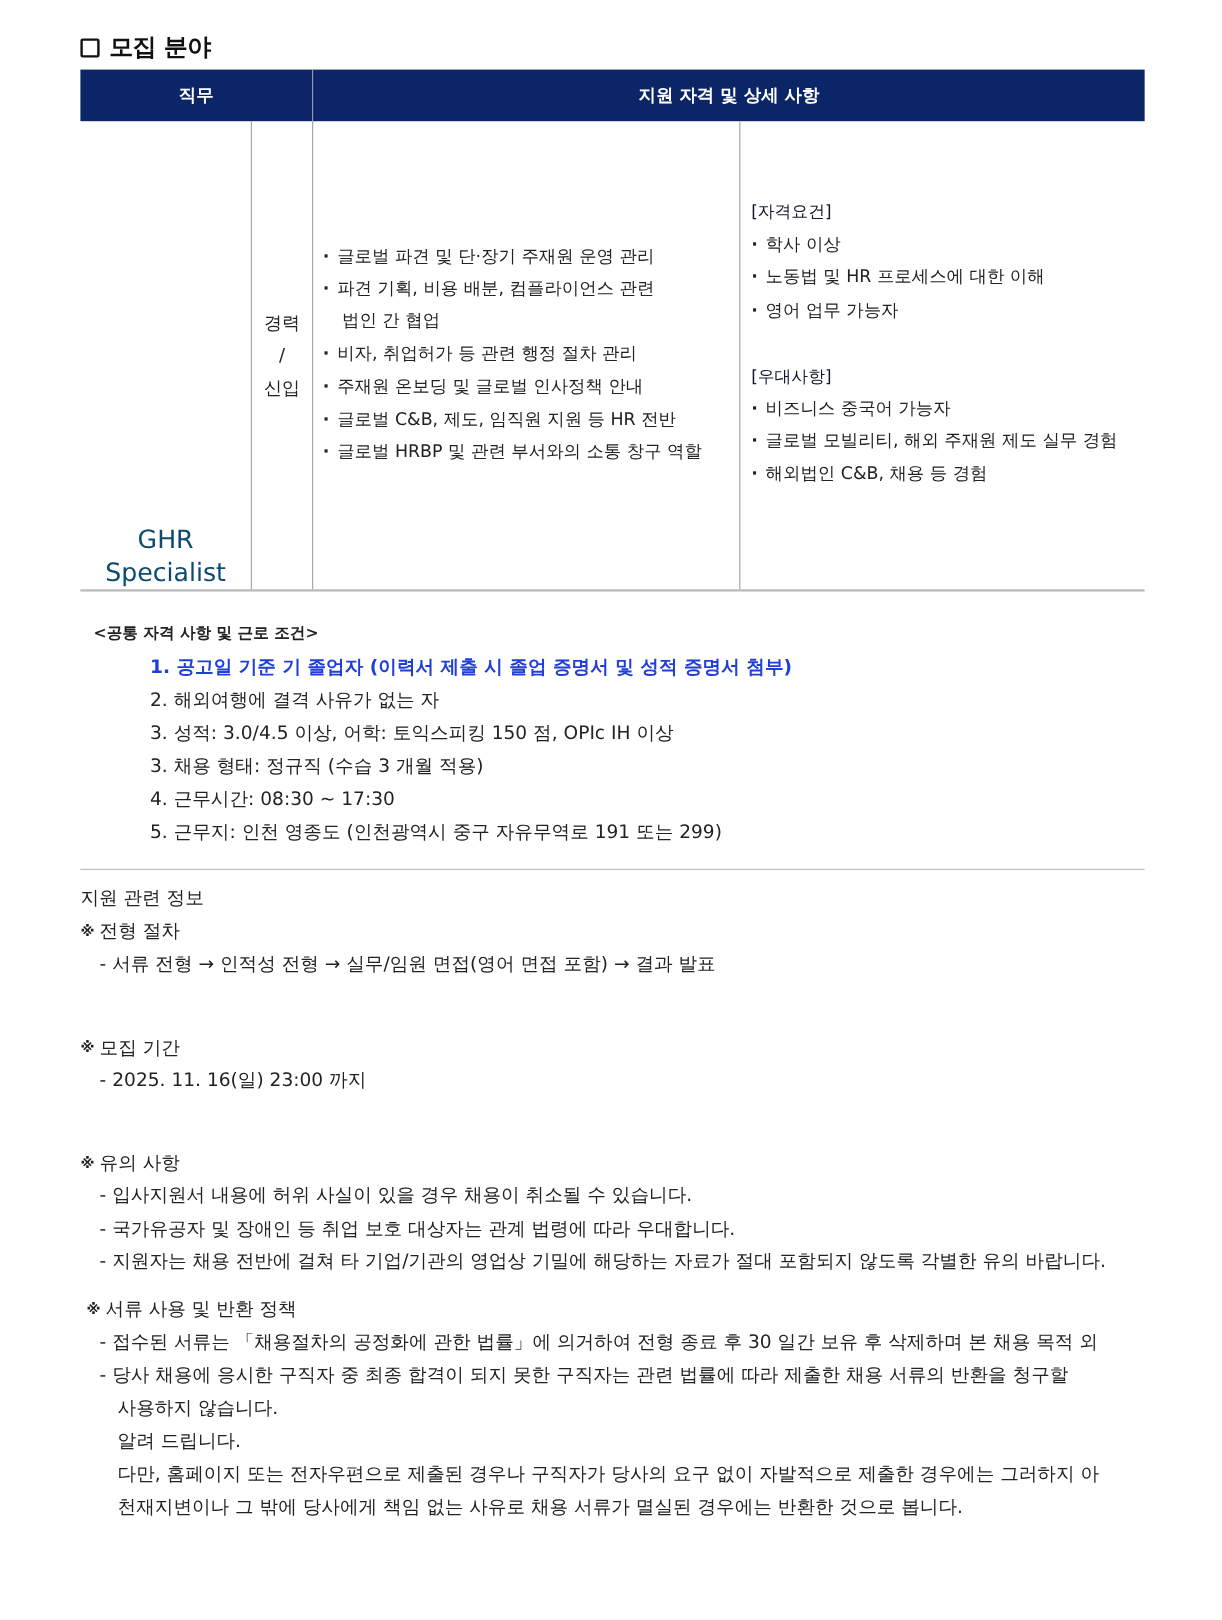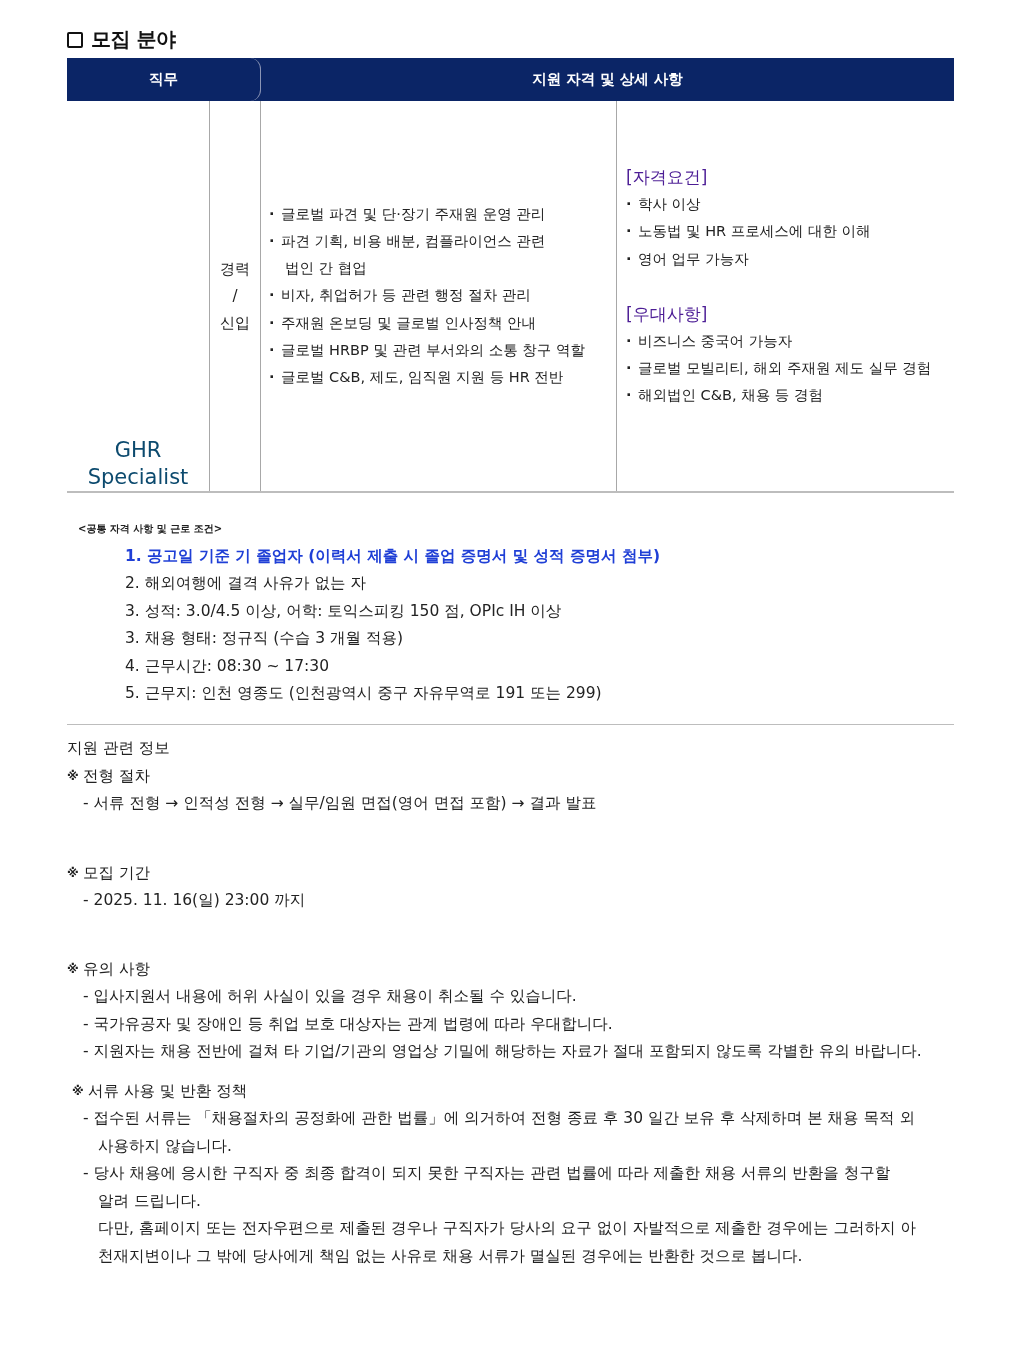--- a/index.html
+++ b/index.html
@@ -6,43 +6,43 @@
     html, body { width: 1018px; height: 1350px; background: #ffffff; overflow: hidden; }
     body { font-family: "DejaVu Sans", "Liberation Sans", sans-serif; color: #1a1a1a; position: relative; }
 
     .page { position: absolute; left: 0; top: 0; width: 954px; height: 1350px; overflow: hidden; text-decoration: underline; }
 
     .section-title { position: absolute; left: 67px; top: 26px; font-size: 20px; font-weight: bold; color: #111; display: flex; align-items: center; gap: 8px; letter-spacing: -0.5px; }
     .square-icon { display: inline-block; width: 16px; height: 16px; border: 2.5px solid #111; border-radius: 2px; }
 
     .job-table { position: absolute; left: 67px; top: 58px; width: 887px; }
     .thead { display: flex; height: 43px; background: #0b2566; color: #fff; font-size: 14.5px; font-weight: bold; }
-    .thead > div { display: flex; align-items: center; justify-content: center; border-radius: 11px; }
+    .thead > div { display: flex; align-items: center; justify-content: center; }
     .th-job { width: 194px; border-right: 1px solid #8b95b5; }
     .th-duty { width: 356px; border-right: 1px solid #8b95b5; }
     .th-qual { flex: 1; }
 
     .tbody { display: flex; height: 392px; border-bottom: 2px solid #bdbdbd; }
     .td { border-right: 1px solid #a8a8a8; display: flex; }
     .td:last-child { border-right: none; }
     .td-name { width: 143px; align-items: flex-end; justify-content: center; text-align: center; font-size: 21px; line-height: 27px; color: #0c4a6e; }
     .td-type { width: 51px; align-items: center; justify-content: center; text-align: center; font-size: 15px; line-height: 27px; color: #222; flex-direction: column; }
     .td-duty { width: 356px; align-items: center; padding-left: 8px; }
     .td-qual { flex: 1; padding-left: 9px; padding-top: 63px; flex-direction: column; }
 
     .bullet-list { list-style: none; font-size: 14.5px; line-height: 27.2px; color: #222; }
     .bullet-list li { position: relative; padding-left: 12px; white-space: nowrap; }
     .bullet-list li::before { content: "·"; position: absolute; left: 0; top: 0; font-weight: bold; }
     .bullet-list li.cont { padding-left: 16px; }
     .bullet-list li.cont::before { content: ""; }
-    .qual-heading { font-size: 17px; line-height: 27.2px; color: #4c1d95; }
+    .qual-heading { font-size: 14px; line-height: 27.2px; color: #0f172a; }
     .qual-gap { height: 28px; }
 
     .common { position: absolute; left: 78px; top: 515px; }
-    .common-title { font-size: 10px; font-weight: bold; line-height: 27.5px; color: #222; }
+    .common-title { font-size: 13px; font-weight: bold; line-height: 27.5px; color: #222; }
     .common-list { list-style: none; padding-left: 47px; font-size: 15.5px; line-height: 27.5px; color: #222; }
     .common-list li { white-space: nowrap; }
     .common-list li.blue { color: #1f3fd6; font-weight: bold; }
 
     .divider { position: absolute; left: 67px; top: 724px; width: 887px; height: 1px; border-top: 1px solid #bdbdbd; }
 
     .info { position: absolute; left: 67px; top: 735px; width: 887px; font-size: 15.5px; line-height: 27.5px; color: #222; }
     .info-title { }
     .info-sub { display: flex; align-items: center; }
     .note-icon { display: inline-block; width: 14px; font-size: 12px; font-weight: bold; margin-right: 2px; }
@@ -79,22 +79,22 @@
         <div>/</div>
         <div>신입</div>
       </div>
       <div class="td td-duty">
         <ul class="bullet-list">
           <li>글로벌 파견 및 단·장기 주재원 운영 관리</li>
           <li>파견 기획, 비용 배분, 컴플라이언스 관련</li>
           <li class="cont">법인 간 협업</li>
           <li>비자, 취업허가 등 관련 행정 절차 관리</li>
           <li>주재원 온보딩 및 글로벌 인사정책 안내</li>
+          <li>글로벌 C&amp;B, 제도, 임직원 지원 등 HR 전반</li>
           <li>글로벌 HRBP 및 관련 부서와의 소통 창구 역할</li>
-          <li>글로벌 C&amp;B, 제도, 임직원 지원 등 HR 전반</li>
         </ul>
       </div>
       <div class="td td-qual">
         <div class="qual-heading">[자격요건]</div>
         <ul class="bullet-list">
           <li>학사 이상</li>
           <li>노동법 및 HR 프로세스에 대한 이해</li>
           <li>영어 업무 가능자</li>
         </ul>
         <div class="qual-gap"></div>
@@ -149,19 +149,19 @@
     <div class="info-line">- 국가유공자 및 장애인 등 취업 보호 대상자는 관계 법령에 따라 우대합니다.</div>
     <div class="info-line">- 지원자는 채용 전반에 걸쳐 타 기업/기관의 영업상 기밀에 해당하는 자료가 절대 포함되지 않도록 각별한 유의 바랍니다.</div>
 
     <div class="spacer-3"></div>
 
     <div class="info-sub" style="padding-left:5px;">
       <span class="note-icon">※</span>
       <span>서류 사용 및 반환 정책</span>
     </div>
     <div class="info-line">- 접수된 서류는 「채용절차의 공정화에 관한 법률」에 의거하여 전형 종료 후 30 일간 보유 후 삭제하며 본 채용 목적 외</div>
+    <div class="info-line">- 당사 채용에 응시한 구직자 중 최종 합격이 되지 못한 구직자는 관련 법률에 따라 제출한 채용 서류의 반환을 청구할</div>
     <div class="info-line indent2">사용하지 않습니다.</div>
-    <div class="info-line">- 당사 채용에 응시한 구직자 중 최종 합격이 되지 못한 구직자는 관련 법률에 따라 제출한 채용 서류의 반환을 청구할</div>
     <div class="info-line indent2">알려 드립니다.</div>
     <div class="info-line indent2">다만, 홈페이지 또는 전자우편으로 제출된 경우나 구직자가 당사의 요구 없이 자발적으로 제출한 경우에는 그러하지 아</div>
     <div class="info-line indent2">천재지변이나 그 밖에 당사에게 책임 없는 사유로 채용 서류가 멸실된 경우에는 반환한 것으로 봅니다.</div>
   </div>
 </div>
 
 </body></html>

